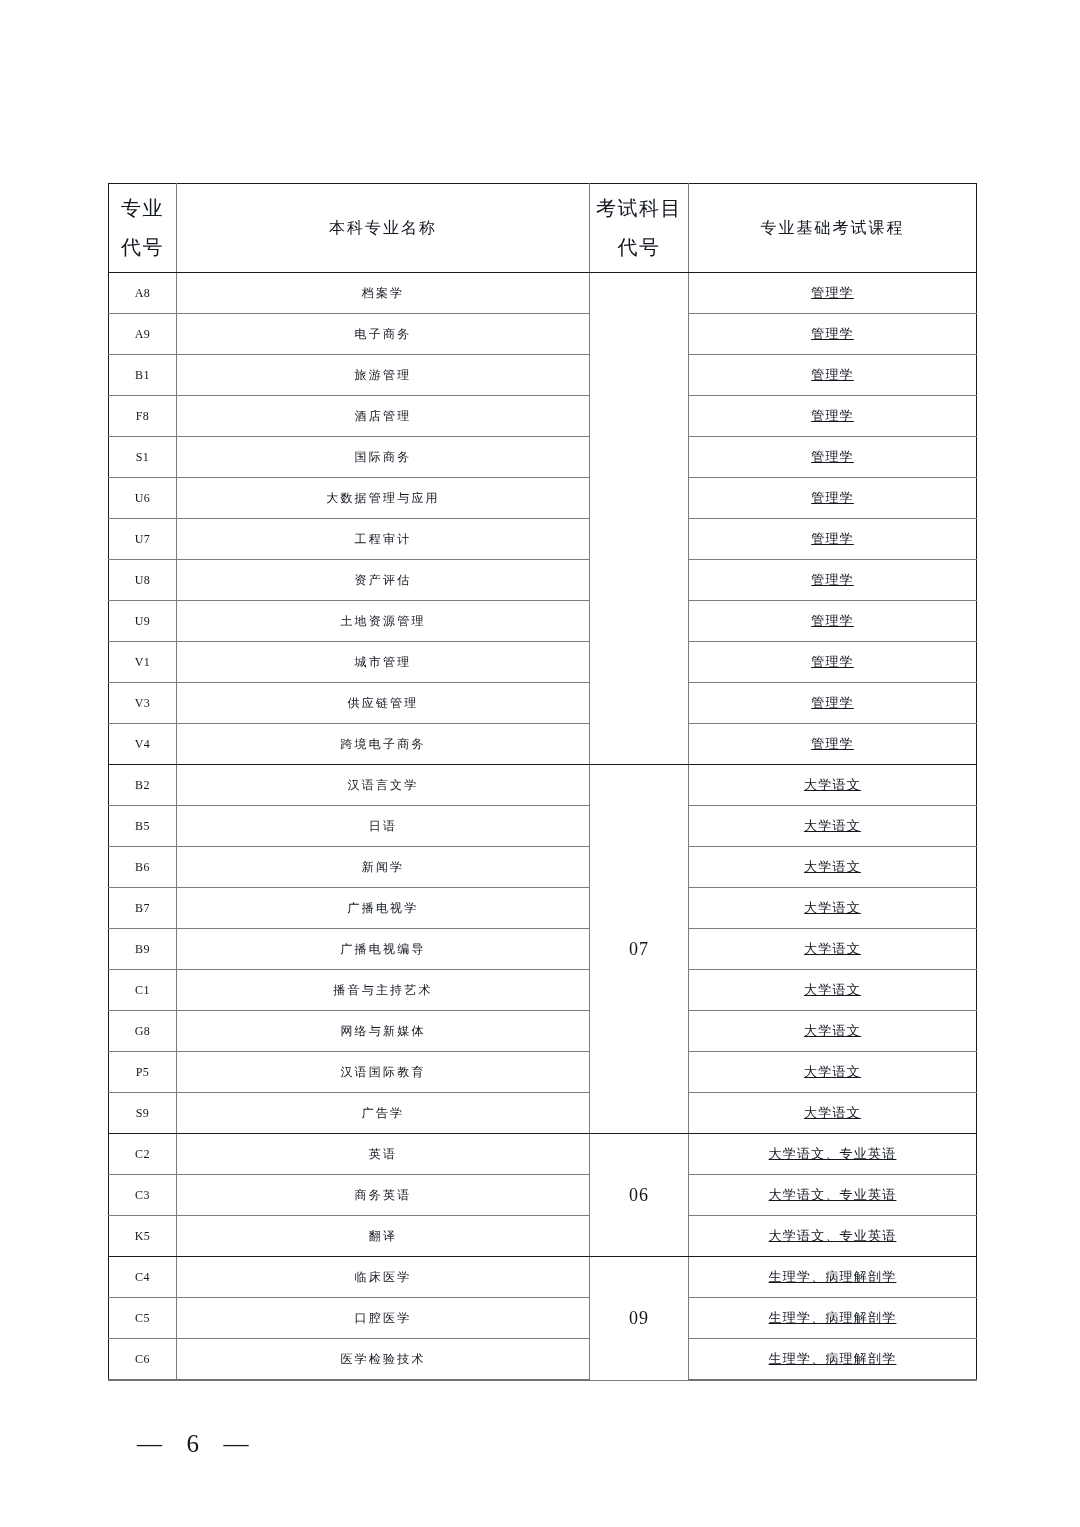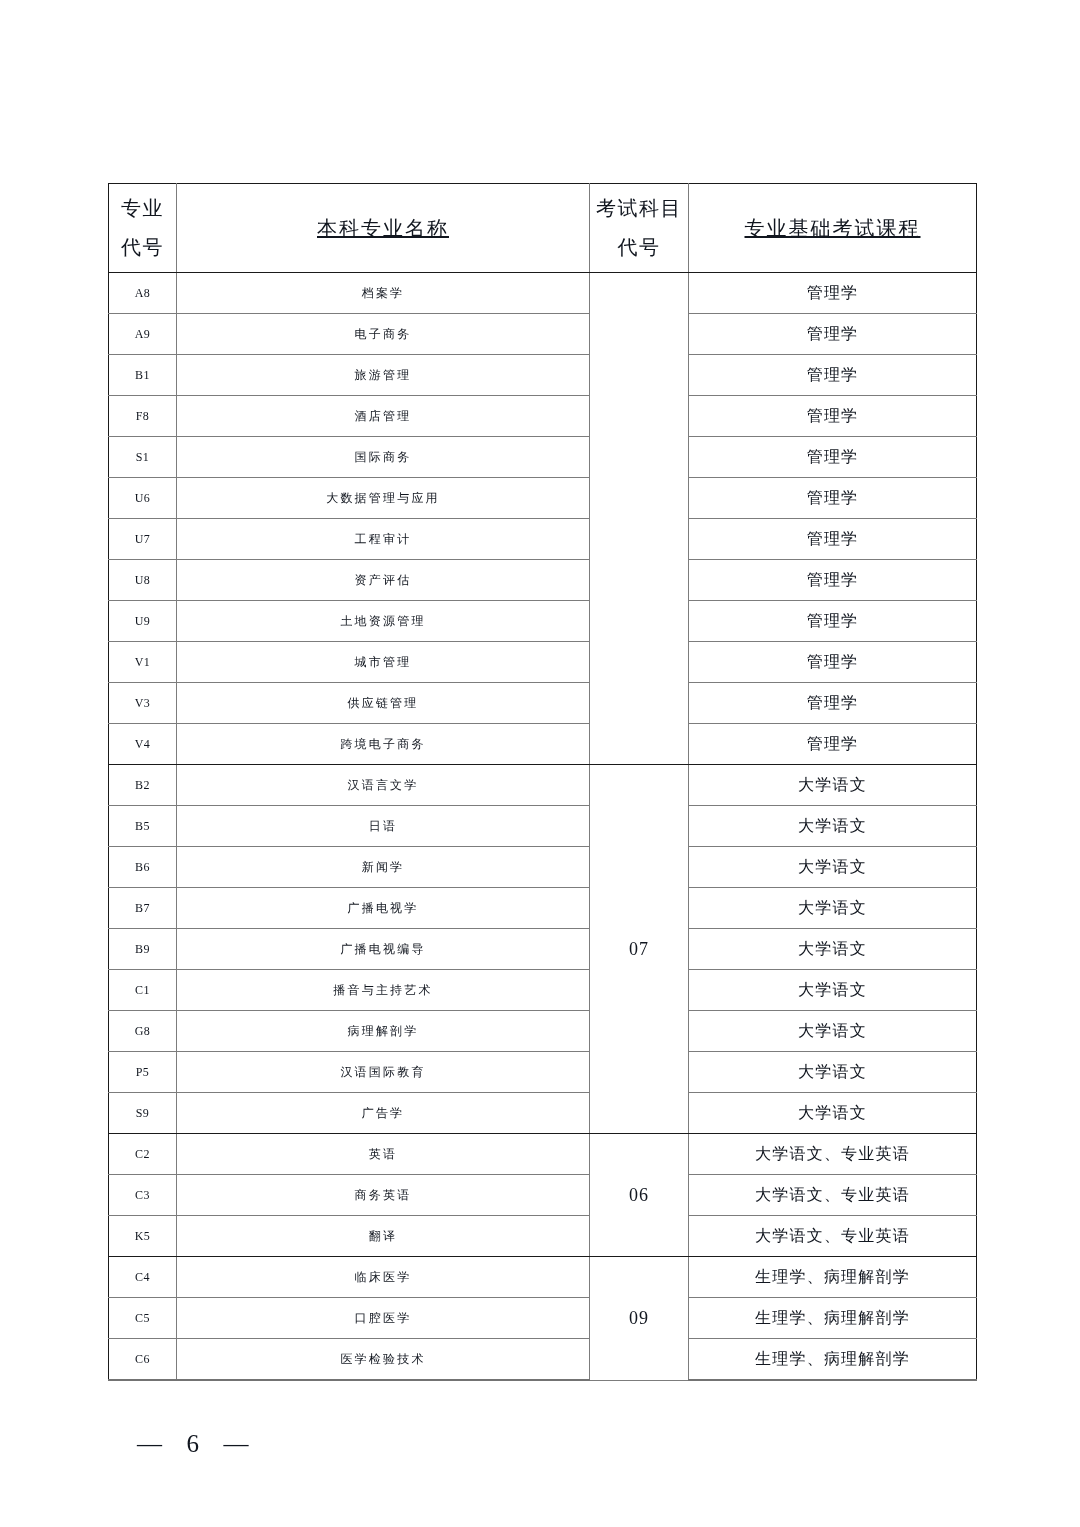--- a/index.html
+++ b/index.html
@@ -81,44 +81,44 @@
   .hdr-cell {
     height: 88px;
     font-size: 20px;
     font-weight: bold;
     letter-spacing: 1.5px;
     line-height: 1.95;
   }
   .hdr-cell .ln { display: block; }
   .hdr-one {
     height: 88px;
-    font-size: 20px;
+    font-size: 16px;
     font-weight: bold;
     letter-spacing: 2px;
-    text-decoration: underline;
   }
 
   
   tr.data-row > td { height: 40px; }
 
   .cell-code {
     font-size: 12px;
     letter-spacing: 0.5px;
   }
   .cell-name {
     font-size: 12px;
     letter-spacing: 2.2px;
   }
   .cell-subj {
     font-size: 18px;
     letter-spacing: 1px;
   }
   .cell-course {
-    font-size: 16px;
+    font-size: 13px;
     letter-spacing: 1.2px;
+    text-decoration: underline;
   }
 
   
   .footer {
     position: absolute;
     left: 137px;
     top: 1418px;
     width: 200px;
     font-size: 25px;
     letter-spacing: 4px;
@@ -242,21 +242,21 @@
             <td class="cell-name">广播电视编导</td>
             <td class="cell-course last-col">大学语文</td>
           </tr>
           <tr class="data-row">
             <td class="cell-code first-col">C1</td>
             <td class="cell-name">播音与主持艺术</td>
             <td class="cell-course last-col">大学语文</td>
           </tr>
           <tr class="data-row">
             <td class="cell-code first-col">G8</td>
-            <td class="cell-name">病理解剖学</td>
+            <td class="cell-name">网络与新媒体</td>
             <td class="cell-course last-col">大学语文</td>
           </tr>
           <tr class="data-row">
             <td class="cell-code first-col">P5</td>
             <td class="cell-name">汉语国际教育</td>
             <td class="cell-course last-col">大学语文</td>
           </tr>
           <tr class="data-row grp-end">
             <td class="cell-code first-col">S9</td>
             <td class="cell-name">广告学</td>

